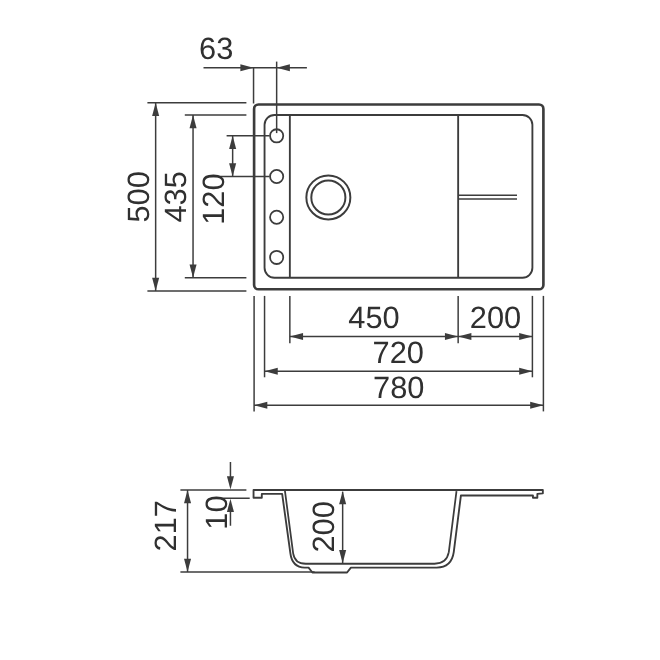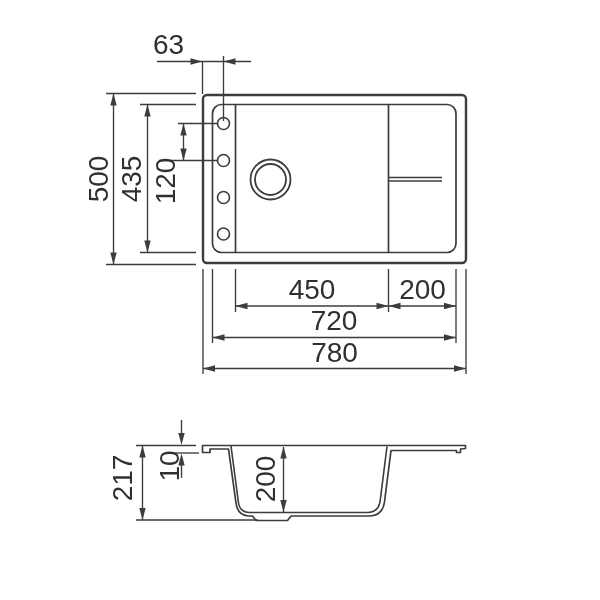--- a/index.html
+++ b/index.html
@@ -1,17 +1,17 @@
 <!DOCTYPE html>
 <html><head>
 <meta charset="utf-8">
 <style>
   html,body{margin:0;padding:0;background:#ffffff;}
   .stage{position:relative;width:512px;height:600px;background:#ffffff;overflow:hidden;
-         font-family:"Liberation Sans", sans-serif;}
+         font-family:"Liberation Sans", sans-serif;padding-left:28px;}
   svg{display:block;}
   .ln{stroke:#3c3c3c;fill:none;}
   .thick{stroke-width:2.4;}
   .mid{stroke-width:1.7;}
   .thin{stroke-width:1.35;}
   .arr{fill:#3c3c3c;stroke:none;}
   .dimtxt{font-size:28px;fill:#303030;text-anchor:middle;}
 </style>
 </head>
 <body>

